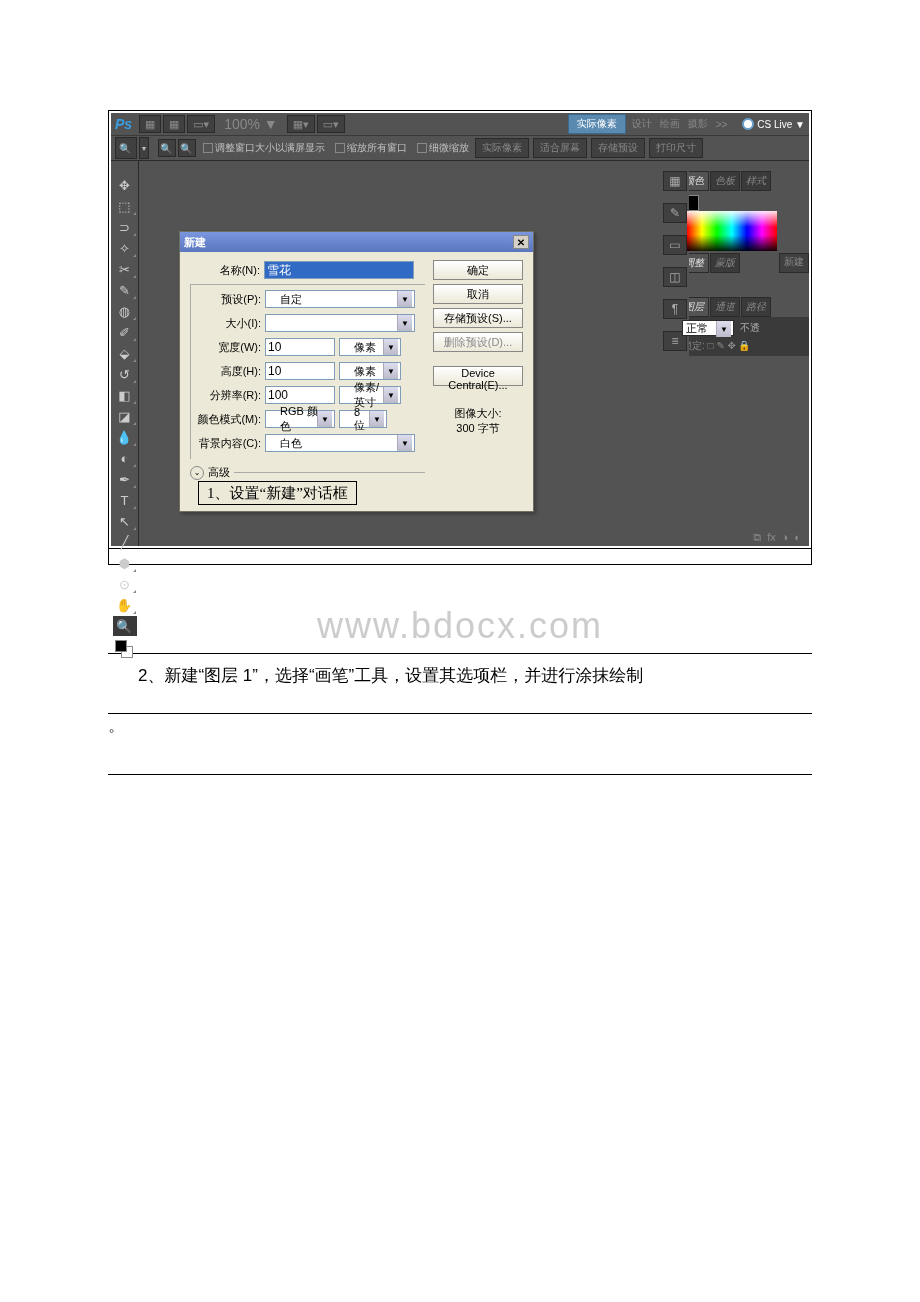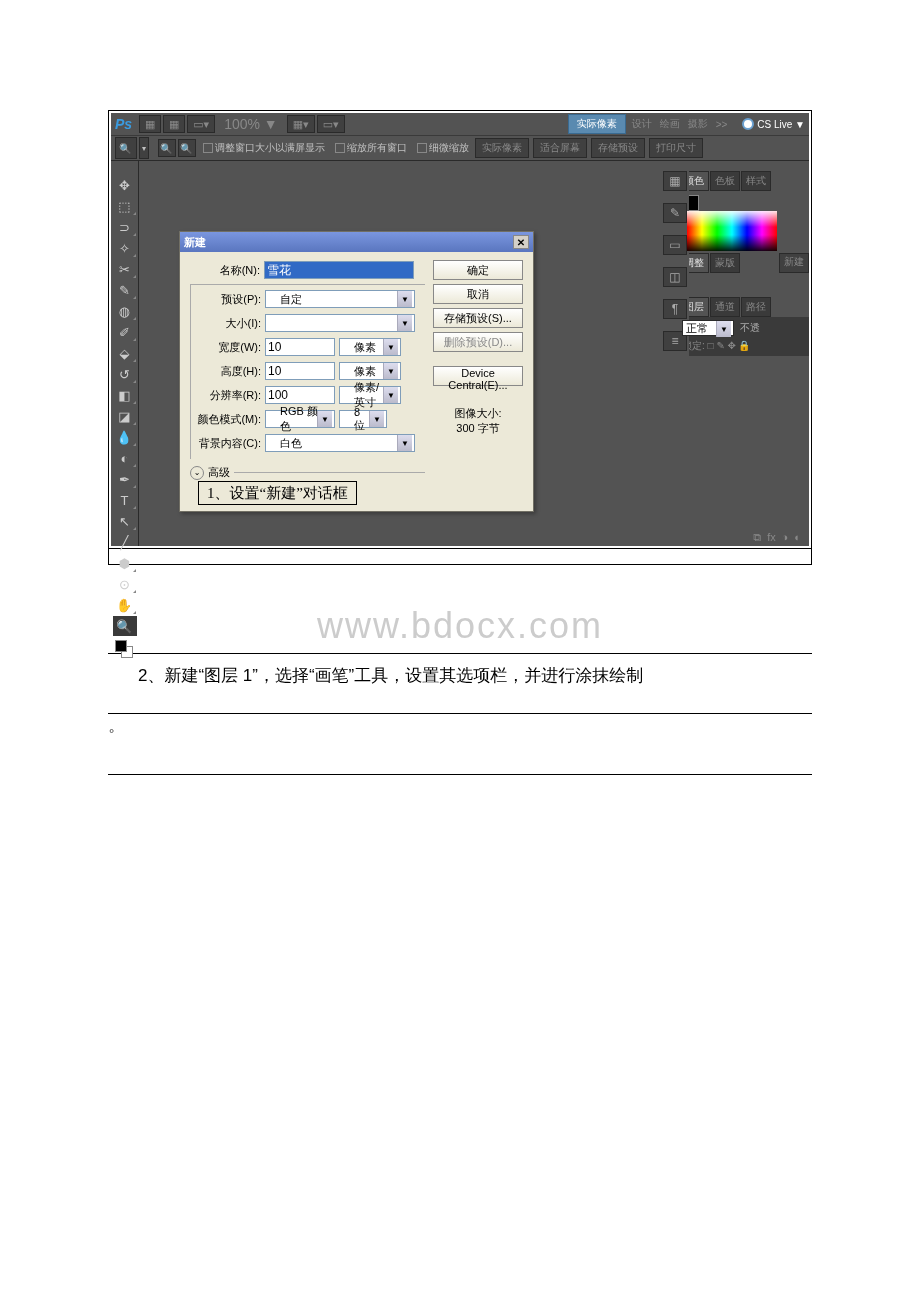--- a/index.html
+++ b/index.html
@@ -70,21 +70,21 @@
     .adv-row { margin-top: 6px; display: flex; align-items: center; }
     .adv-toggle { width: 14px; height: 14px; border: 1px solid #888; border-radius: 50%; display: flex; align-items: center; justify-content: center; font-size: 8px; margin-right: 4px; }
     .caption-box { border: 1px solid #000; padding: 3px 8px; font-size: 15px; font-family: "SimSun"; margin-left: 8px; }
     .fieldset-line { border-top: 1px solid #aaa; border-left: 1px solid #aaa; padding: 4px 0 2px 0; margin-top: 2px; }
     
     
     .ps-panels { width: 130px; background: #535353; position: relative; }
     .panel-strip { width: 28px; background: #535353; position: absolute; left: -18px; top: 8px; }
     .strip-btn { width: 24px; height: 20px; background: #404040; border: 1px solid #2a2a2a; margin: 2px auto 12px; display: flex; align-items: center; justify-content: center; color: #aaa; font-size: 12px; }
     .panel-tabs { display: flex; font-size: 10px; color: #888; margin-top: 10px; }
-    .panel-tab { padding: 2px 4px; background: #3a3a3a; border: 1px solid #2a2a2a; margin-right: 1px; cursor: pointer; }
+    .panel-tab { padding: 2px 4px; background: #3a3a3a; border: 1px solid #2a2a2a; margin-right: 1px; cursor: pointer; font-style: italic; }
     .panel-tab.active { color: #e0e0e0; background: #535353; }
     .color-panel { height: 50px; padding: 4px; }
     .color-swatches-sm { display: flex; align-items: flex-start; }
     .sm-fg { width: 16px; height: 16px; background: #000; border: 1px solid #888; }
     .spectrum { width: 90px; height: 40px; background: linear-gradient(to bottom, 
       linear-gradient(to right, #f00, #ff0, #0f0, #0ff, #00f, #f0f, #f00)); 
       background: linear-gradient(to right, #f00, #ff0, #0f0, #0ff, #00f, #f0f, #f00);
       margin-left: 4px; position: relative; }
     .spectrum::before { content:''; position:absolute; inset:0; background: linear-gradient(to bottom, rgba(255,255,255,0.9), transparent 40%, transparent 60%, rgba(0,0,0,0.9)); }
     .layers-panel { margin-top: 24px; font-size: 10px; color: #888; }

